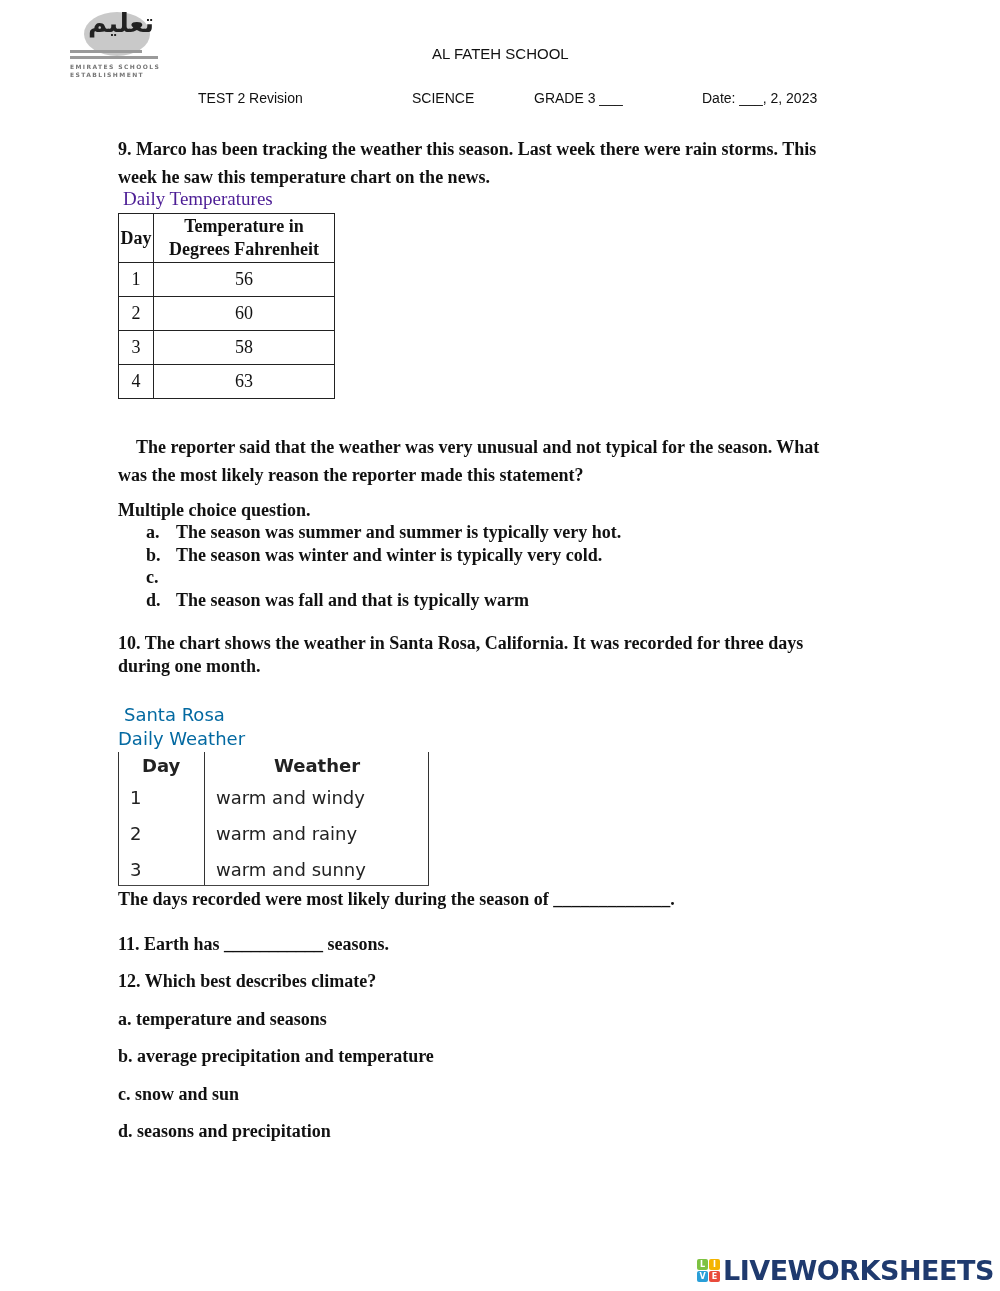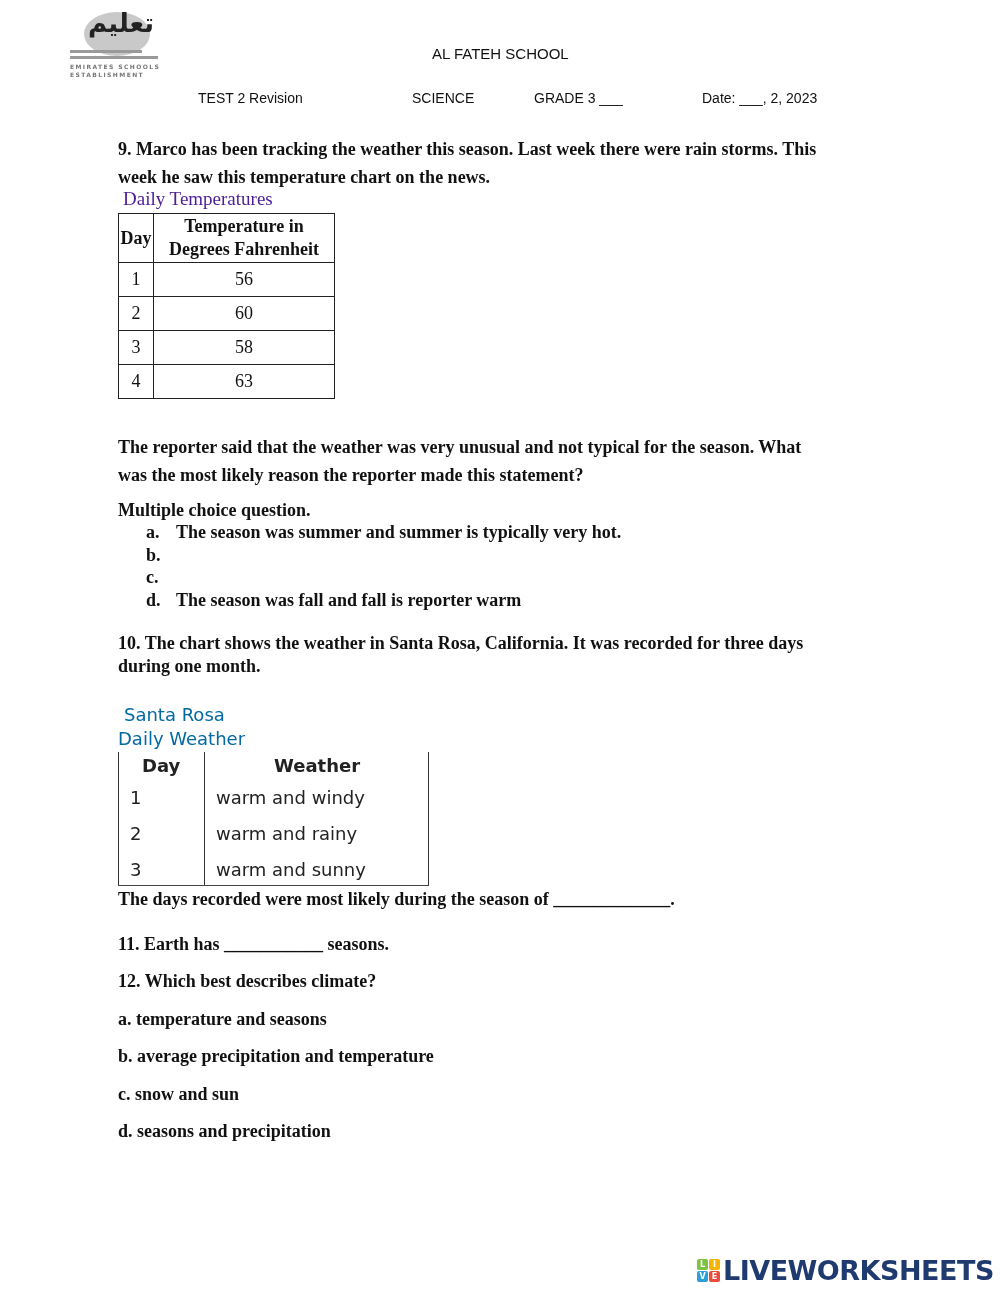--- a/index.html
+++ b/index.html
@@ -82,38 +82,39 @@
     <td>3</td>
     <td>58</td>
   </tr>
   <tr>
     <td>4</td>
     <td>63</td>
   </tr>
 </tbody>
   </table>
 
-<div class="abs q" style="left:118px;top:433px;white-space:nowrap;">The reporter said that the weather was very unusual and not typical for the season. What</div>
+<div class="abs q" style="left:136px;top:433px;white-space:nowrap;">The reporter said that the weather was very unusual and not typical for the season. What</div>
 <div class="abs q" style="left:118px;top:461px;white-space:nowrap;">was the most likely reason the reporter made this statement?</div>
 <div class="abs q" style="left:118px;top:496px;white-space:nowrap;">Multiple choice question.</div>
 
 <div class="abs choices" style="top:521px;">
   <div class="row">
     <span class="lbl">a.</span>
     <span>The season was summer and summer is typically very hot.</span>
   </div>
   <div class="row">
     <span class="lbl">b.</span>
+    <span>The season was winter and winter is typically very cold.</span>
   </div>
   <div class="row">
     <span class="lbl">c.</span>
   </div>
   <div class="row">
     <span class="lbl">d.</span>
-    <span>The season was fall and fall is reporter warm</span>
+    <span>The season was fall and that is typically warm</span>
   </div>
 </div>
 
 <div class="abs q" style="left:118px;top:632px;white-space:nowrap;line-height:23px;">10. The chart shows the weather in Santa Rosa, California. It was recorded for three days</div>
 <div class="abs q" style="left:118px;top:655px;white-space:nowrap;line-height:23px;">during one month.</div>
 <div class="abs t2cap" style="left:124px;top:704px;">Santa Rosa</div>
 <div class="abs t2cap" style="left:118px;top:728px;">Daily Weather</div>
 
 <div class="abs t2">
   <div class="vl" style="left:0;top:0;height:134px;"></div>

